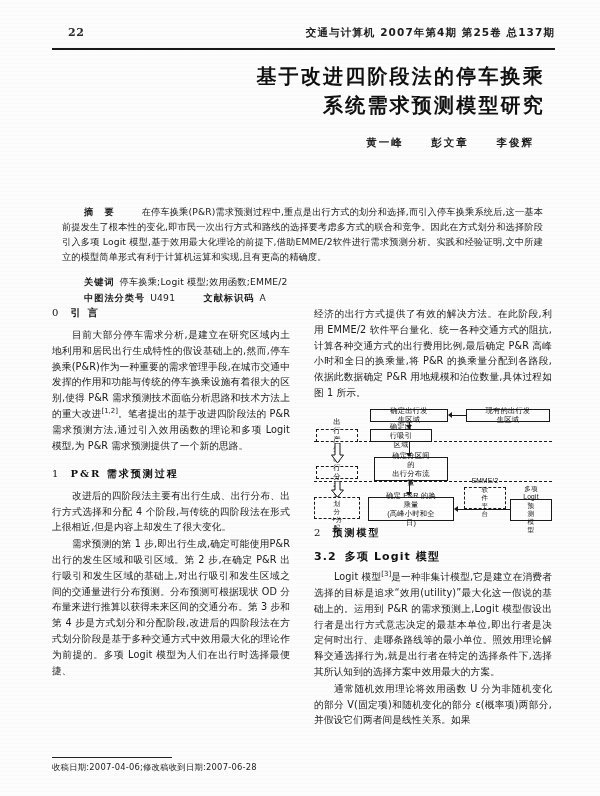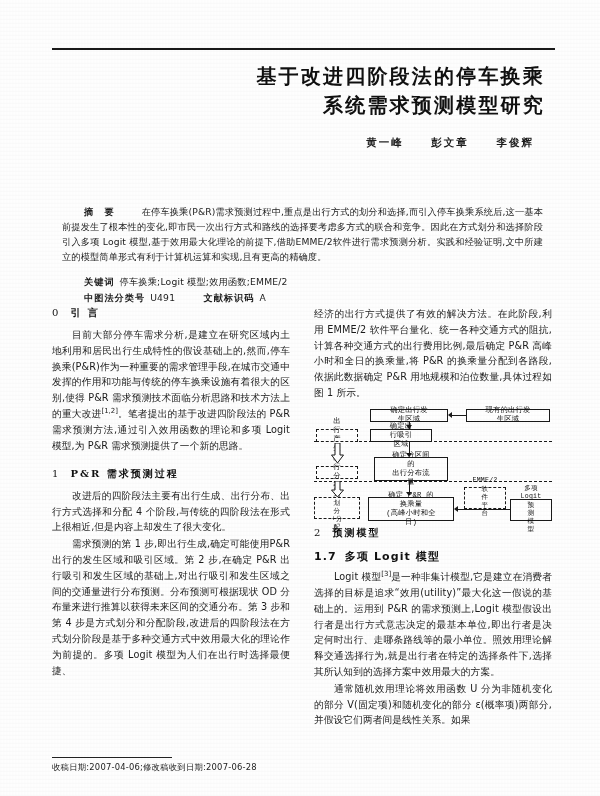--- a/index.html
+++ b/index.html
@@ -224,21 +224,21 @@
     text-align: center;
     color: #1a1a1a;
     margin-bottom: 8px;
   }
   .fig-caption .fig-num { margin-right: 7px; }
 
   .fbox {
     position: absolute;
     border: 1.1px solid #1a1a1a;
     background: #fff;
-    font-family: Liberation Mono, monospace;
+    font-family: Liberation Sans, sans-serif;
     font-size: 7.3px;
     letter-spacing: .2px;
     color: #141414;
     display: flex;
     flex-direction: column;
     align-items: center;
     justify-content: center;
     text-align: center;
     line-height: 1.25;
     box-sizing: border-box;
@@ -277,20 +277,24 @@
     position: absolute;
     width: 13px;
     height: 22px;
   }
 </style>
 </head>
 <body>
 
 <div class="page">
 
+  <div class="running-head">
+    <span class="folio">22</span>
+    <span class="journal-line">交通与计算机  2007年第4期  第25卷  总137期</span>
+  </div>
   <div class="head-rule"></div>
 
   <div class="title-block">
     <div class="paper-title">
       <span class="title-line">基于改进四阶段法的停车换乘</span>
       <span class="title-line">系统需求预测模型研究</span>
     </div>
     <div class="authors">
       <span class="author-name">黄一峰</span>
       <span class="author-name">彭文章</span>
@@ -395,21 +399,21 @@
         <div class="fhead-left" style="left:140px; top:99.5px;"></div>
         <div class="farrow-v" style="left:170px; top:102px; height:1px;"></div>
       </div>
 
 
       <h2 class="sec">
         <span class="sec-num">2</span><span>预测模型</span>
       </h2>
 
       <h3 class="subsec">
-        <span class="sec-num">1.7</span><span>多项 Logit 模型</span>
+        <span class="sec-num">3.2</span><span>多项 Logit 模型</span>
       </h3>
 
       <p class="body">
         <span>Logit 模型</span><sup class="ref">[3]</sup><span>是一种非集计模型,它是建立在消费者选择的目标是追求“效用(utility)”最大化这一假说的基础上的。运用到 P&amp;R 的需求预测上,Logit 模型假设出行者是出行方式意志决定的最基本单位,即出行者是决定何时出行、走哪条路线等的最小单位。照效用理论解释交通选择行为,就是出行者在特定的选择条件下,选择其所认知到的选择方案中效用最大的方案。</span>
       </p>
       <p class="body">通常随机效用理论将效用函数 U 分为非随机变化的部分 V(固定项)和随机变化的部分 ε(概率项)两部分,并假设它们两者间是线性关系。如果</p>
     </div>
   </div>
 
   <div class="footnote">

